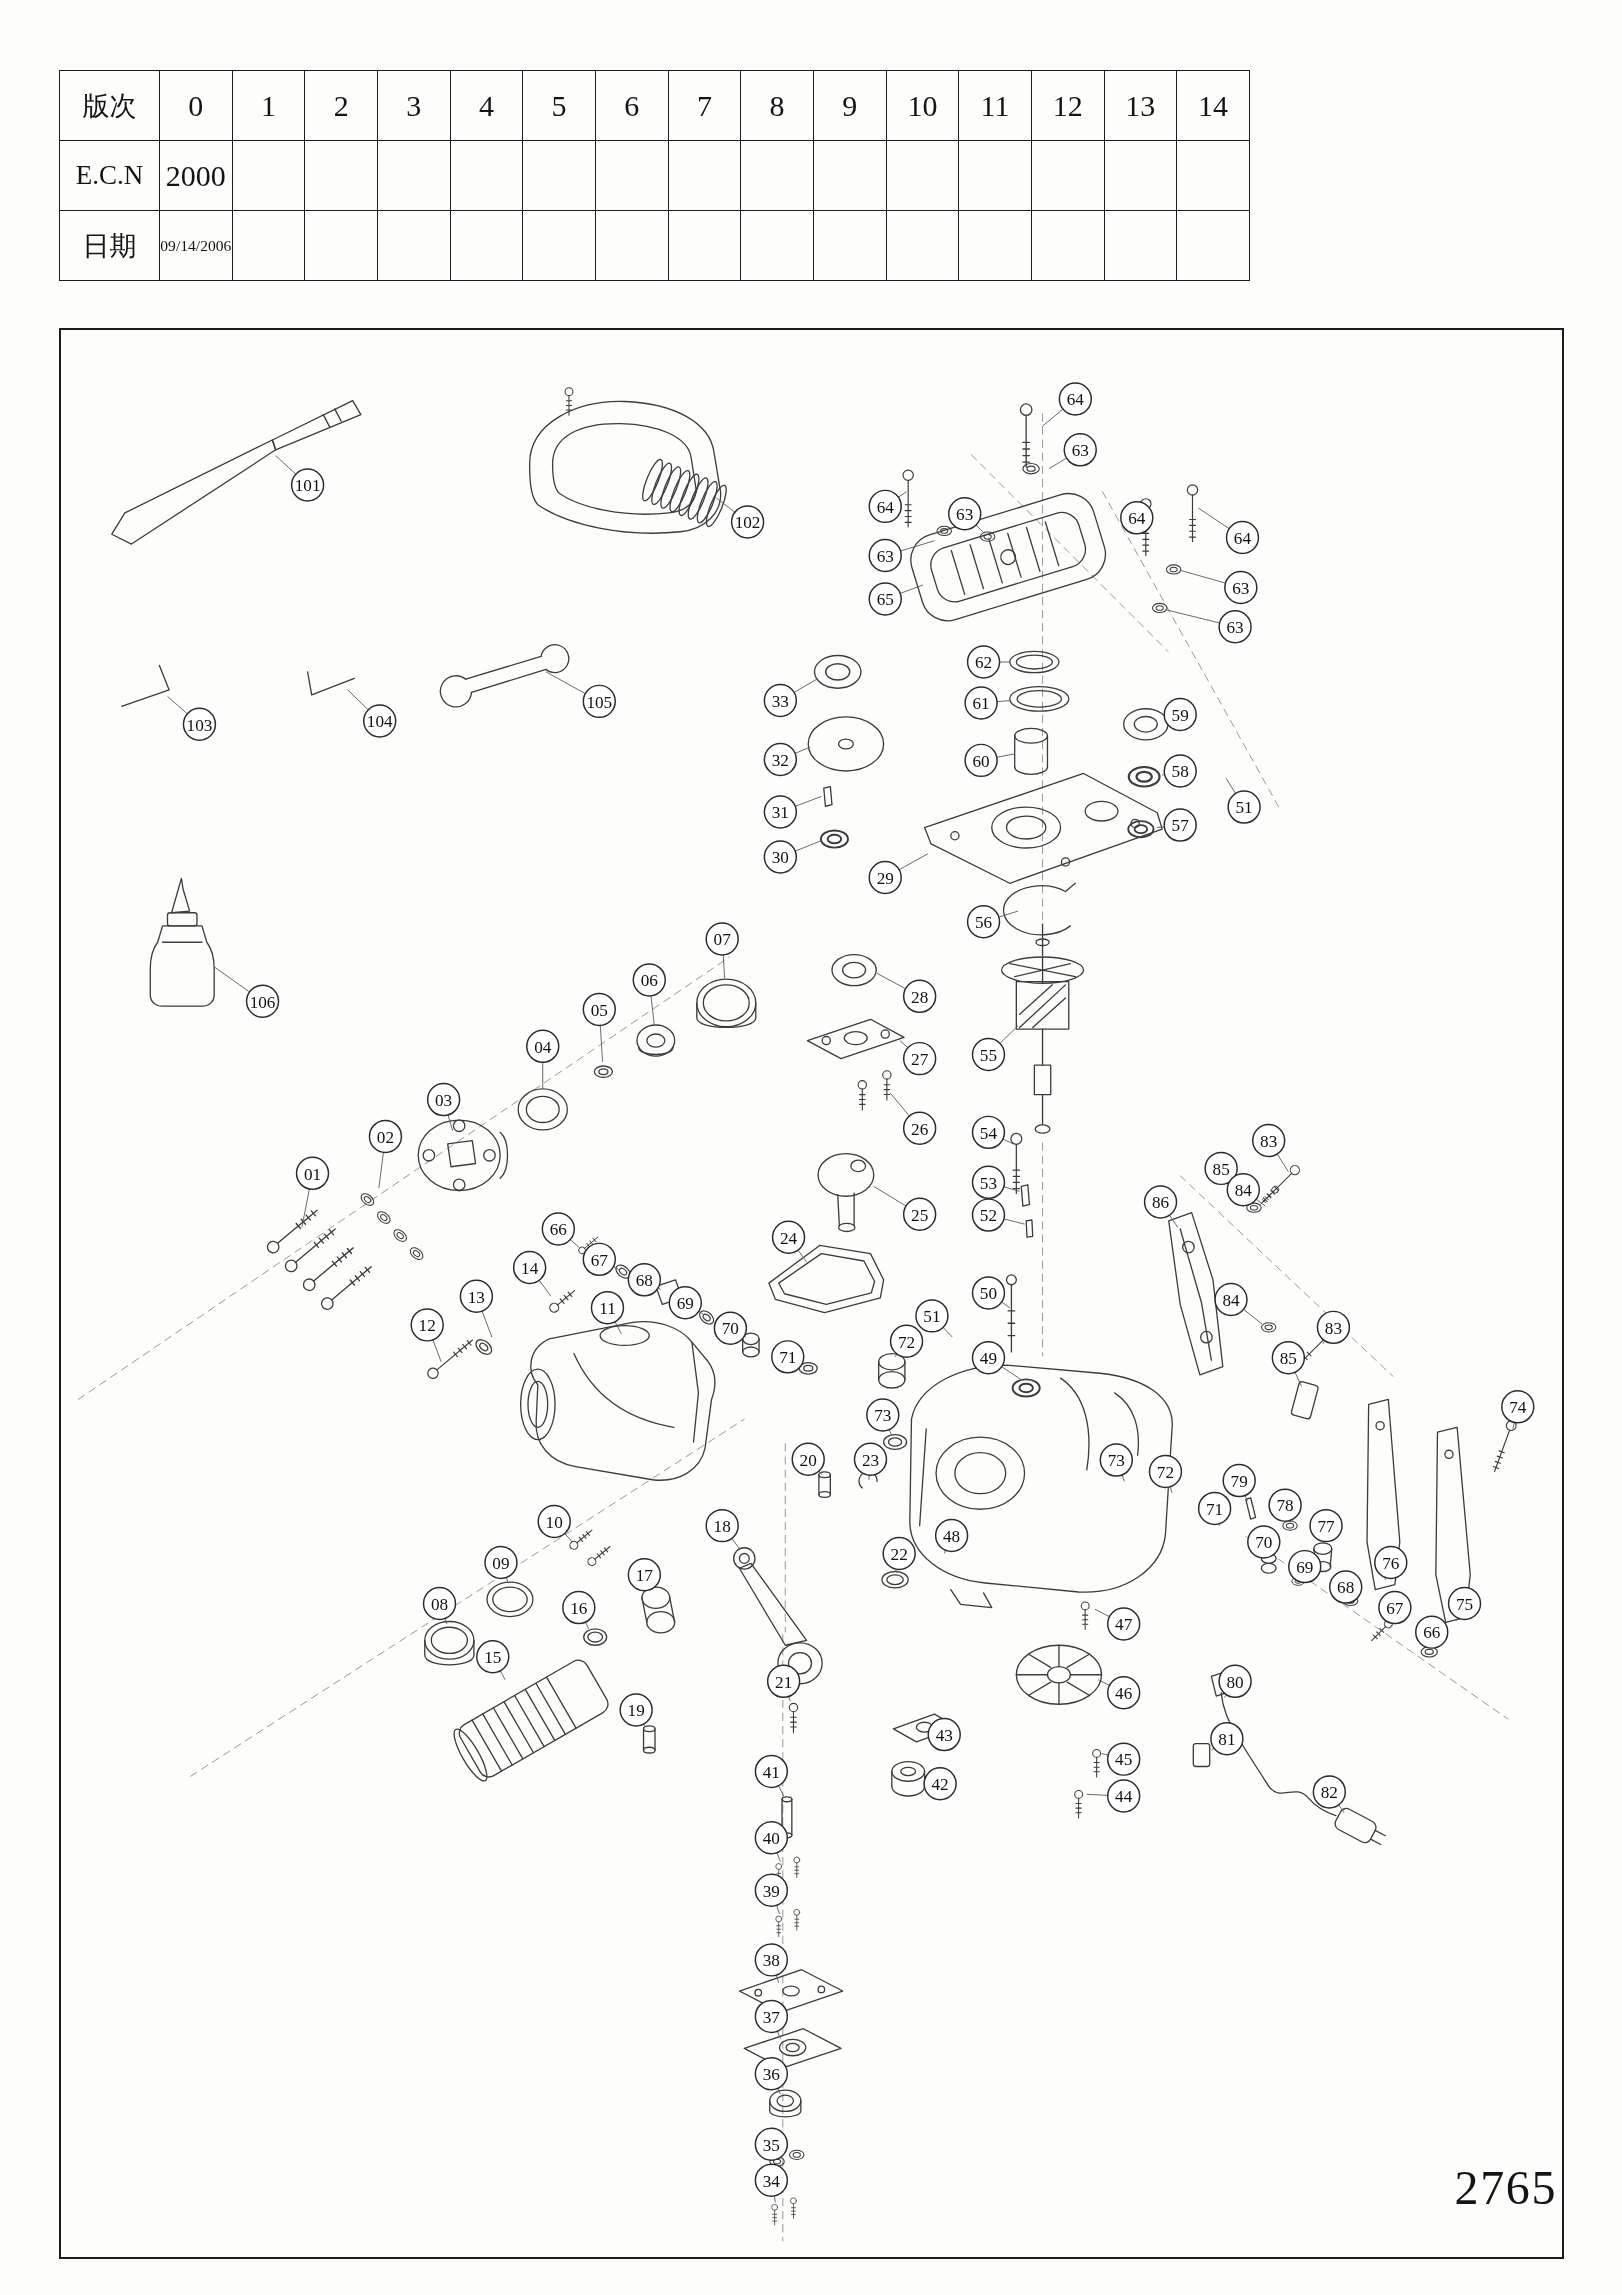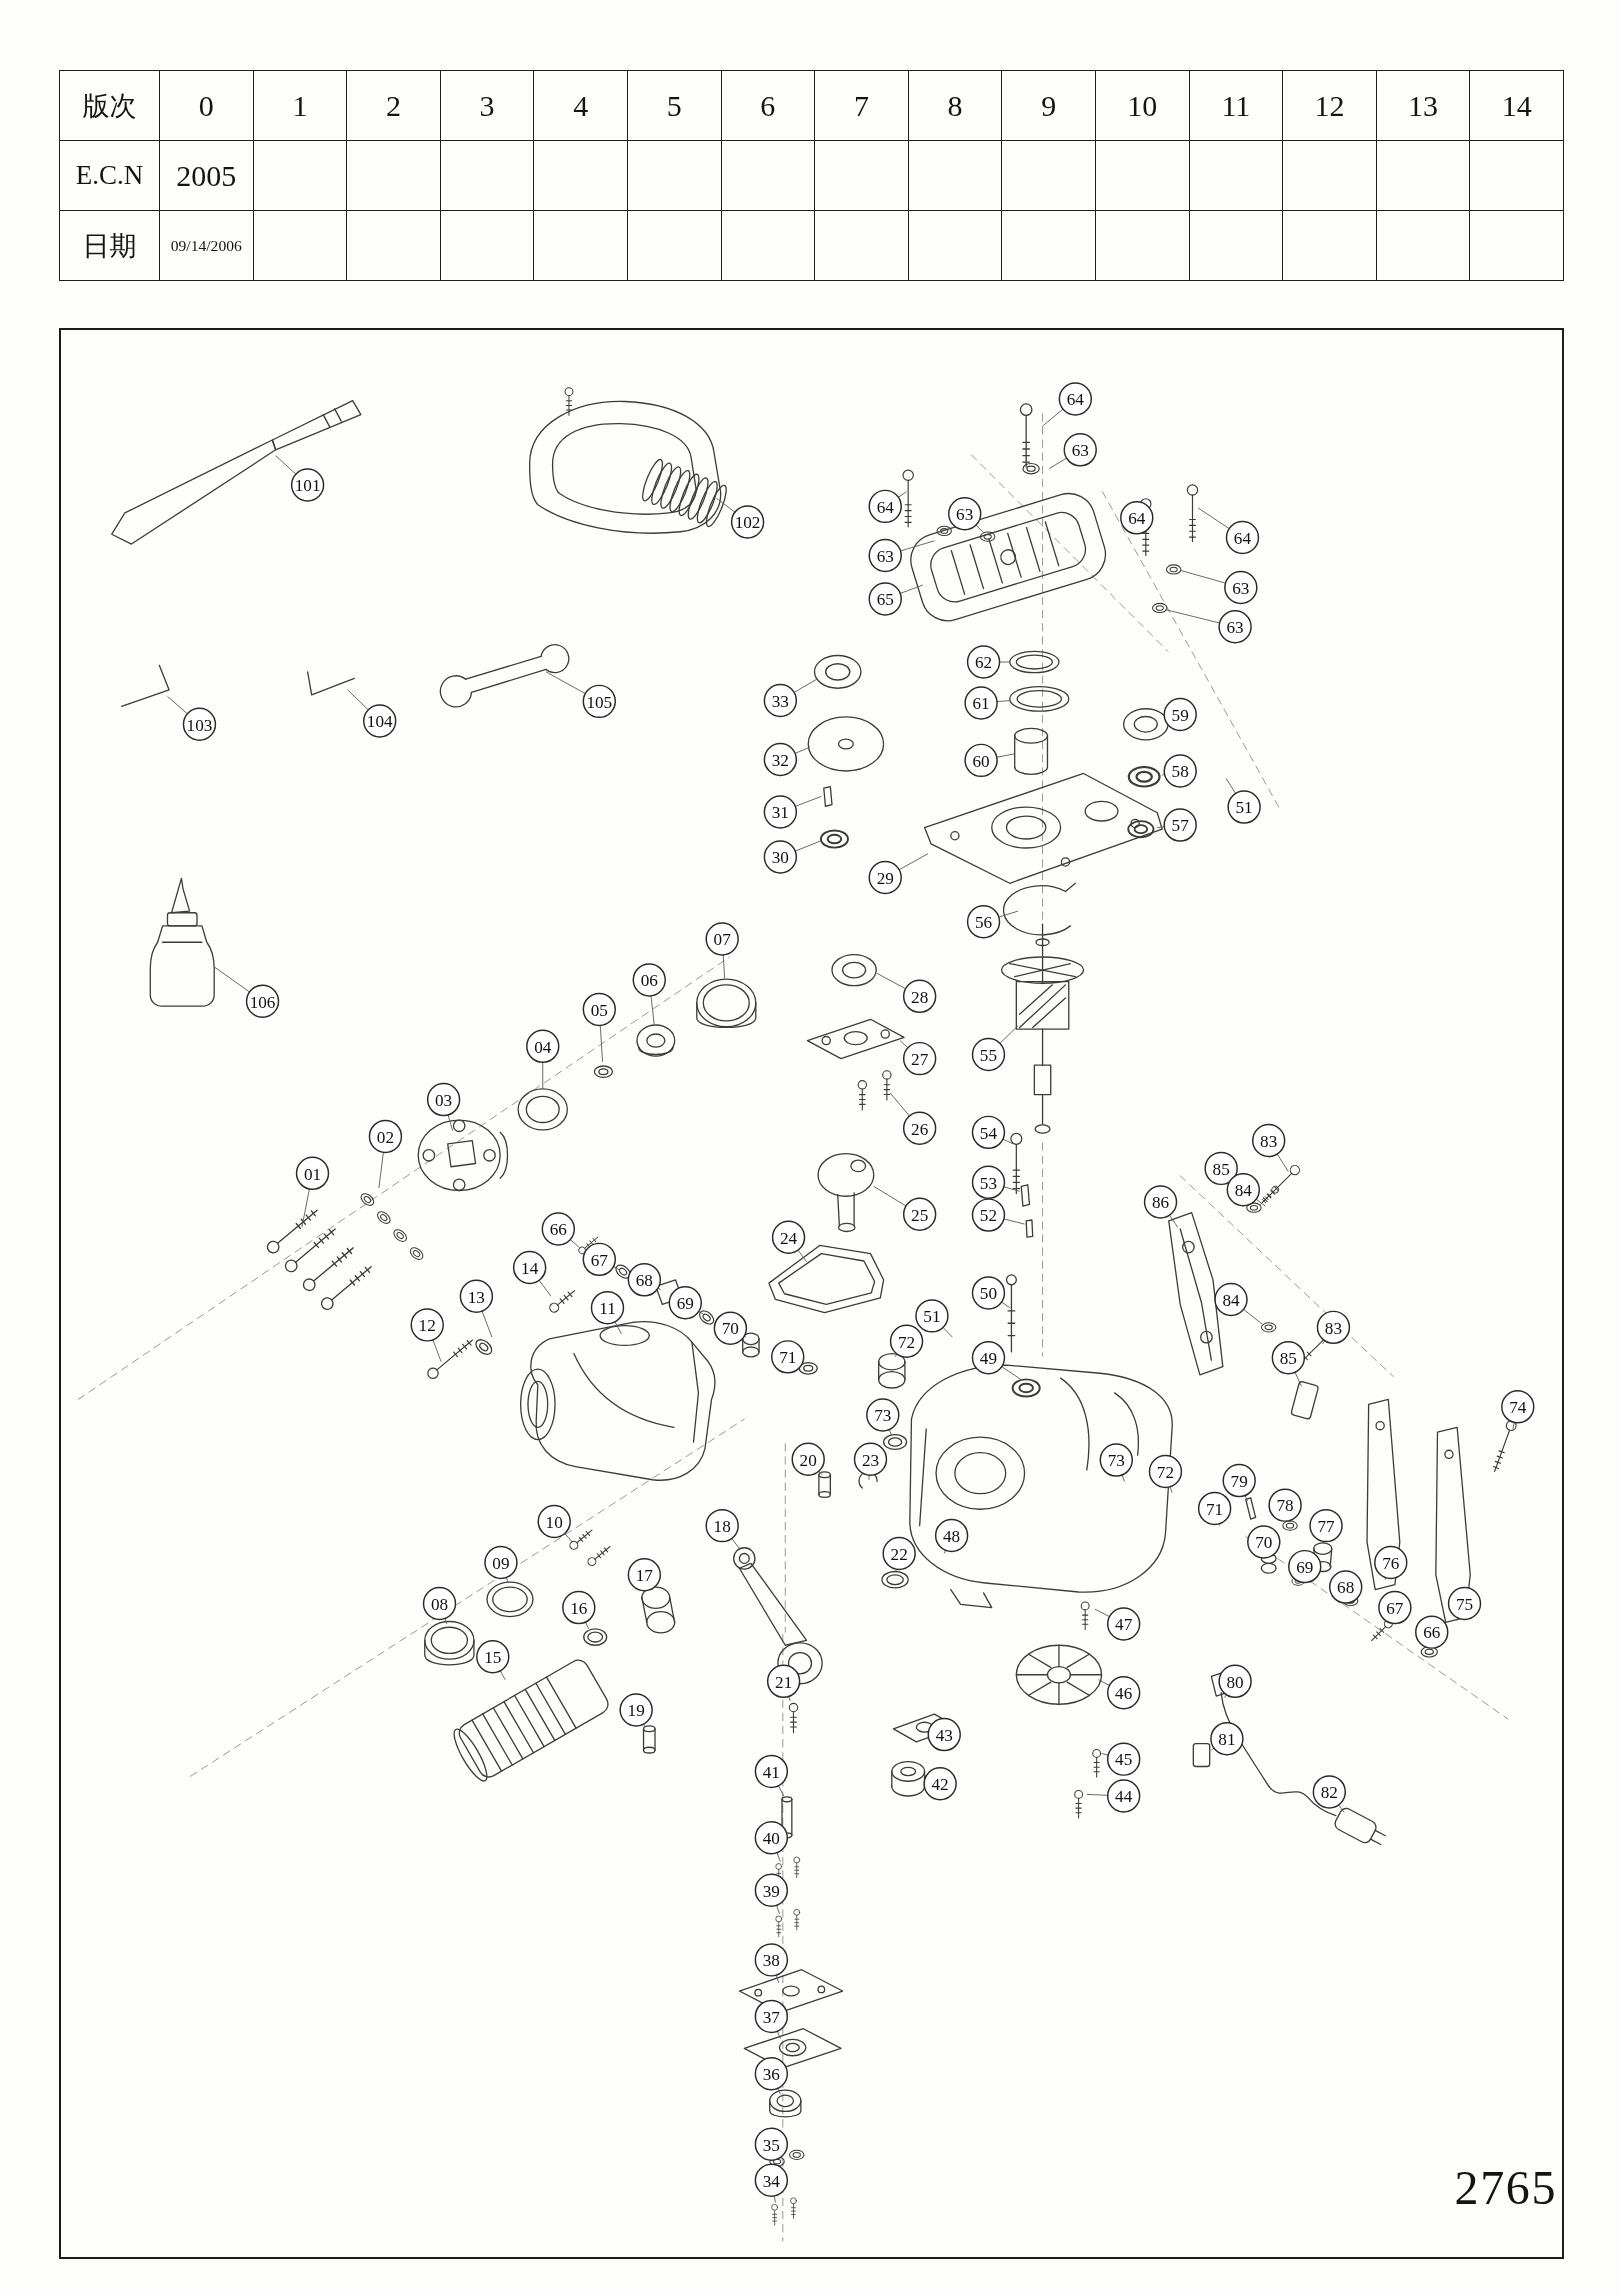--- a/index.html
+++ b/index.html
@@ -1,19 +1,19 @@
 <!DOCTYPE html>
 <html style="font-size:13px"><head>
 <meta charset="utf-8">
 <style>
   *{box-sizing:border-box}
   html,body{margin:0;padding:0;background:#e9e9e9}
   .page{position:relative;width:1623px;height:2295px;background:#fdfdfb;
         font-family:"Liberation Serif","DejaVu Serif",serif;color:#141414;overflow:hidden}
-  table.rev{position:absolute;left:59px;top:70px;width:1505px;border-collapse:collapse;table-layout:fixed}
+  table.rev{position:absolute;left:59px;top:70px;width:1191px;border-collapse:collapse;table-layout:fixed}
   table.rev td{border:1.6px solid #1c1c1c;height:70px;text-align:center;vertical-align:middle;
                font-size:30px;padding:0;overflow:hidden;white-space:nowrap}
   table.rev td.lbl{font-size:27px}
   table.rev td.small{font-size:15.6px}
   table.rev col.first{width:100px}
   .box{position:absolute;left:59px;top:328px;width:1505px;height:1931px;border:2.5px solid #1c1c1c;background:transparent}
   svg.art{position:absolute;left:0;top:0;width:1623px;height:2295px}
   #leaders line{stroke:#5a5a5a;stroke-width:1.1}
   #balloons circle{fill:#ffffff;stroke:#2b2b2b;stroke-width:1.8}
   #balloons text{fill:#111;font-family:"Liberation Serif",serif;font-size:21px;
@@ -45,21 +45,21 @@
           <td>8</td>
           <td>9</td>
           <td>10</td>
           <td>11</td>
           <td>12</td>
           <td>13</td>
           <td>14</td>
         </tr>
         <tr>
           <td class="lbl">E.C.N</td>
-          <td>2005</td>
+          <td>2000</td>
           <td></td>
           <td></td>
           <td></td>
           <td></td>
           <td></td>
           <td></td>
           <td></td>
           <td></td>
           <td></td>
           <td></td>

